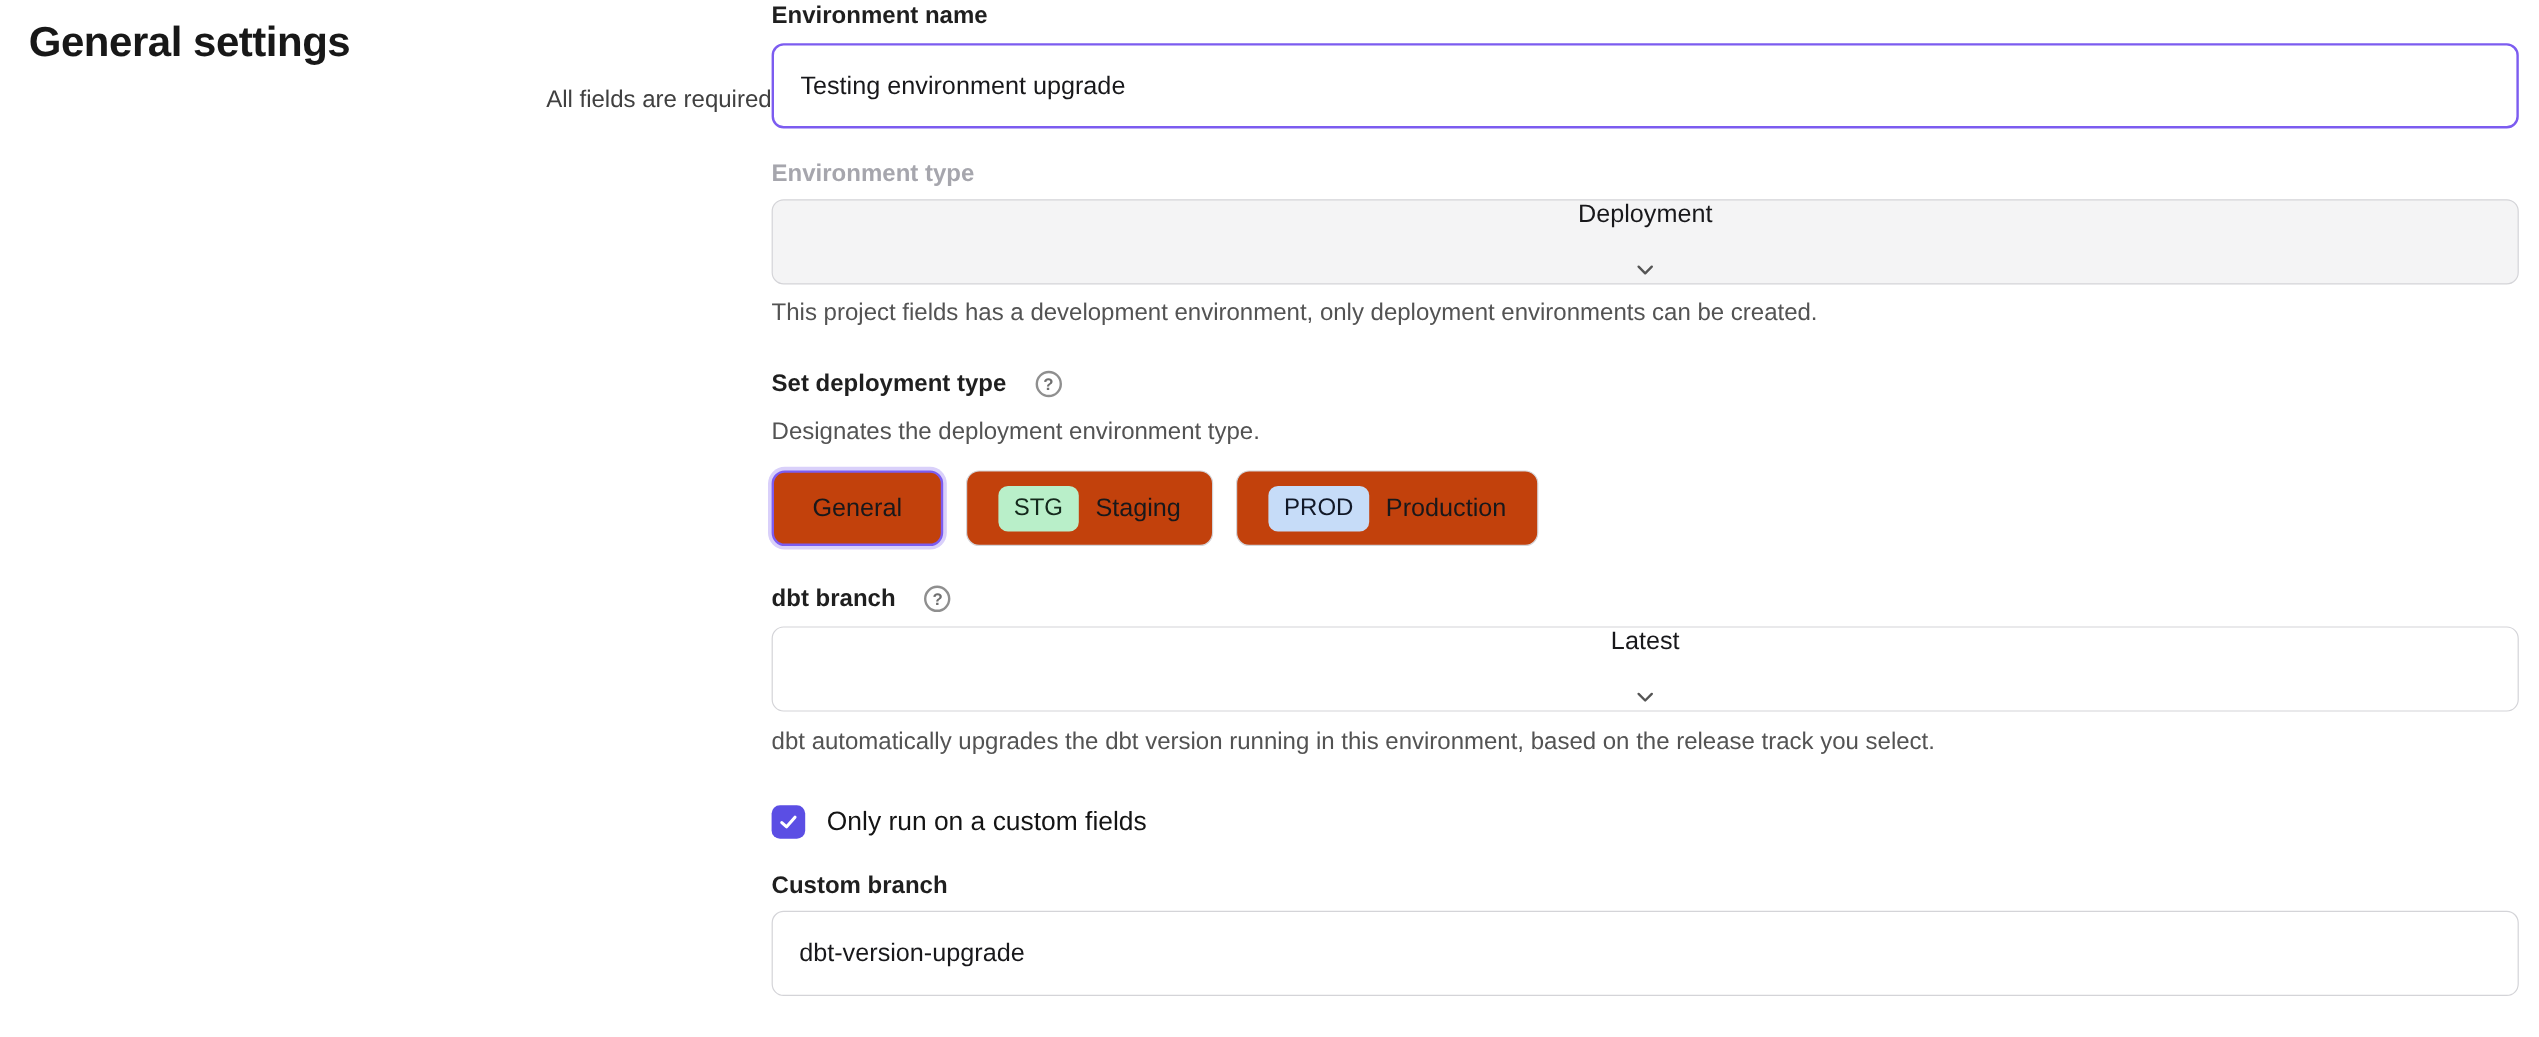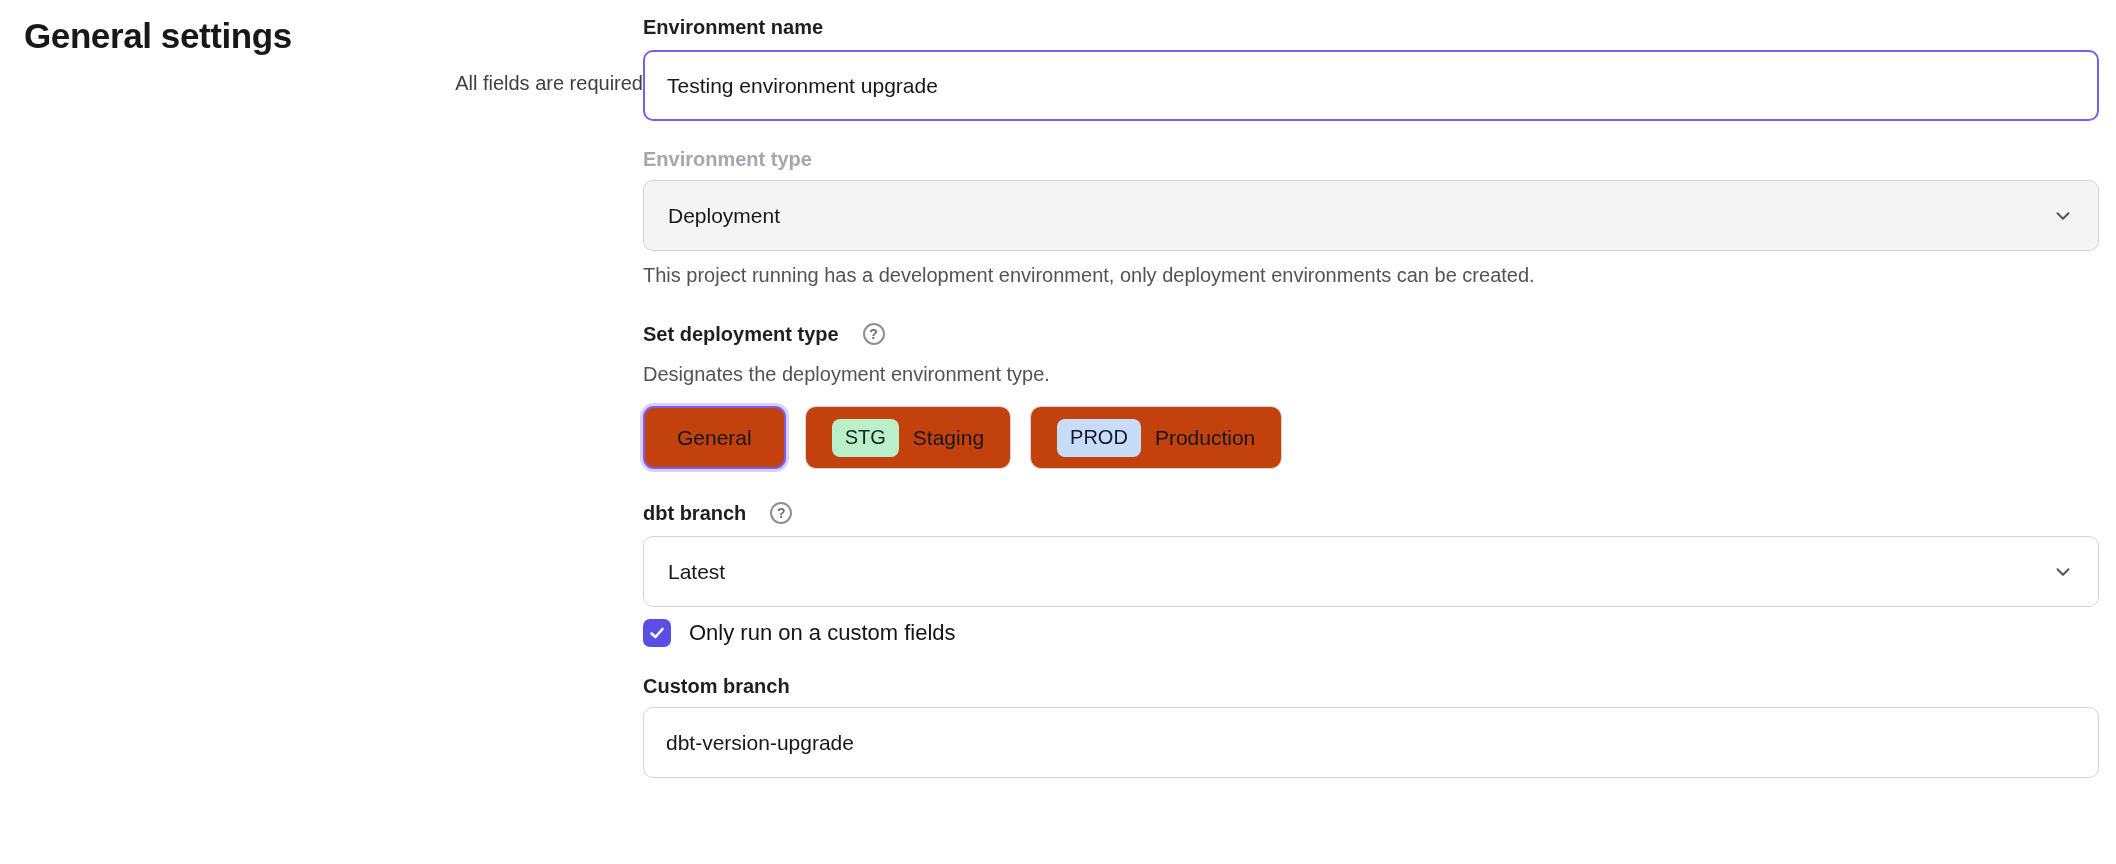--- a/index.html
+++ b/index.html
@@ -17,21 +17,21 @@
     --prod-badge-bg:#c6dcf8;
   }
   .layout { display:flex; }
 
   
   .left { width:643px; padding:16px 0 0 24px; flex:none; }
   .page-title { font-size:35px; font-weight:700; letter-spacing:-0.4px; color:#181818; }
   .page-subtitle { margin-top:16px; font-size:20px; color:#404040;text-align:right; }
 
   
-  .form { width:1456px; flex:none; padding-top:14px; display:flex; flex-direction:column; align-items:stretch; }
+  .form { width:1456px; flex:none; display:flex; flex-direction:column; align-items:stretch; }
 
   .field-label { display:block; font-size:20px; font-weight:700; color:#1f1f1f; line-height:26px; }
   .field-label.muted { color:#a6a6ad; }
   .helper { font-size:20px; color:#535353; line-height:26px; }
 
   .label-row { display:flex; align-items:center; gap:24px; }
   .help-icon {
     width:22px; height:22px; border:2px solid #8f8f8f; border-radius:50%;
     color:#6f6f6f; font-size:14px; font-weight:700;
     display:inline-flex; align-items:center; justify-content:center;
@@ -43,21 +43,21 @@
     padding:0 22px; font-size:21px; color:#18181b;
     font-family:inherit; background:#fff; outline:none;
   }
   .text-input.focused { border:2px solid var(--accent); }
 
   .select {
     height:71px; width:100%;
     border:1px solid #d4d4d8; border-radius:10px;
     background:#fff; padding:0 24px;
     display:flex; align-items:center; justify-content:space-between;
-    font-size:21px; color:#18181b; cursor:pointer;
+    font-size:21px; color:#18181b; cursor:pointer;flex-direction:column;
   }
   .select.disabled { background:#f4f4f5; cursor:default; }
   .chevron { width:22px; height:22px; flex:none; }
 
   .btn-row { display:flex; gap:19px; }
   .type-btn {
     height:63px; border-radius:11px; border:1px solid #d4d4d8; background:#c2410c;
     padding:0 26px; font-size:21px; color:#18181b; font-family:inherit;
     display:inline-flex; align-items:center; gap:14px; cursor:pointer;
   }
@@ -100,21 +100,21 @@
     <label class="field-label mb10">Environment name</label>
     <input class="text-input focused mb25" type="text" value="Testing environment upgrade" style="">
 
     <label class="field-label muted mb8">Environment type</label>
     <div class="select disabled mb11">
       <span>Deployment</span>
       <svg class="chevron" viewBox="0 0 20 20">
         <polyline points="5,7.5 10,12.5 15,7.5" fill="none" stroke="#555" stroke-width="1.8" stroke-linecap="round" stroke-linejoin="round"></polyline>
       </svg>
     </div>
-    <p class="helper mb33">This project running has a development environment, only deployment environments can be created.</p>
+    <p class="helper mb33">This project fields has a development environment, only deployment environments can be created.</p>
 
     <div class="label-row mb14">
       <span class="field-label">Set deployment type</span>
       <span class="help-icon">?</span>
     </div>
     <p class="helper mb19">Designates the deployment environment type.</p>
 
     <div class="btn-row mb31">
       <button class="type-btn selected">
         <span>General</span>
@@ -132,20 +132,21 @@
     <div class="label-row mb10">
       <span class="field-label">dbt branch</span>
       <span class="help-icon">?</span>
     </div>
     <div class="select mb12">
       <span>Latest</span>
       <svg class="chevron" viewBox="0 0 20 20">
         <polyline points="5,7.5 10,12.5 15,7.5" fill="none" stroke="#555" stroke-width="1.8" stroke-linecap="round" stroke-linejoin="round"></polyline>
       </svg>
     </div>
+    <p class="helper mb40">dbt automatically upgrades the dbt version running in this environment, based on the release track you select.</p>
 
     <div class="checkbox-row mb26">
       <span class="checkbox">
         <svg width="18" height="18" viewBox="0 0 18 18">
           <polyline points="3.5,9.5 7.5,13 14.5,5" fill="none" stroke="#ffffff" stroke-width="2.6" stroke-linecap="round" stroke-linejoin="round"></polyline>
         </svg>
       </span>
       <span class="checkbox-label">Only run on a custom fields</span>
     </div>
 

